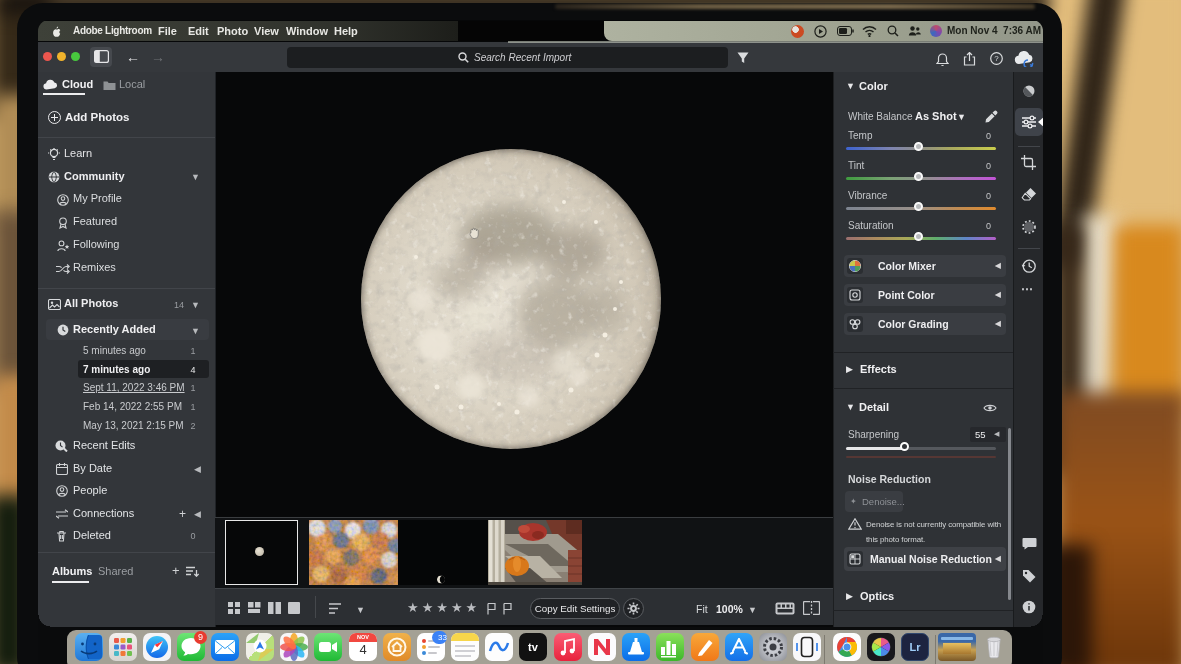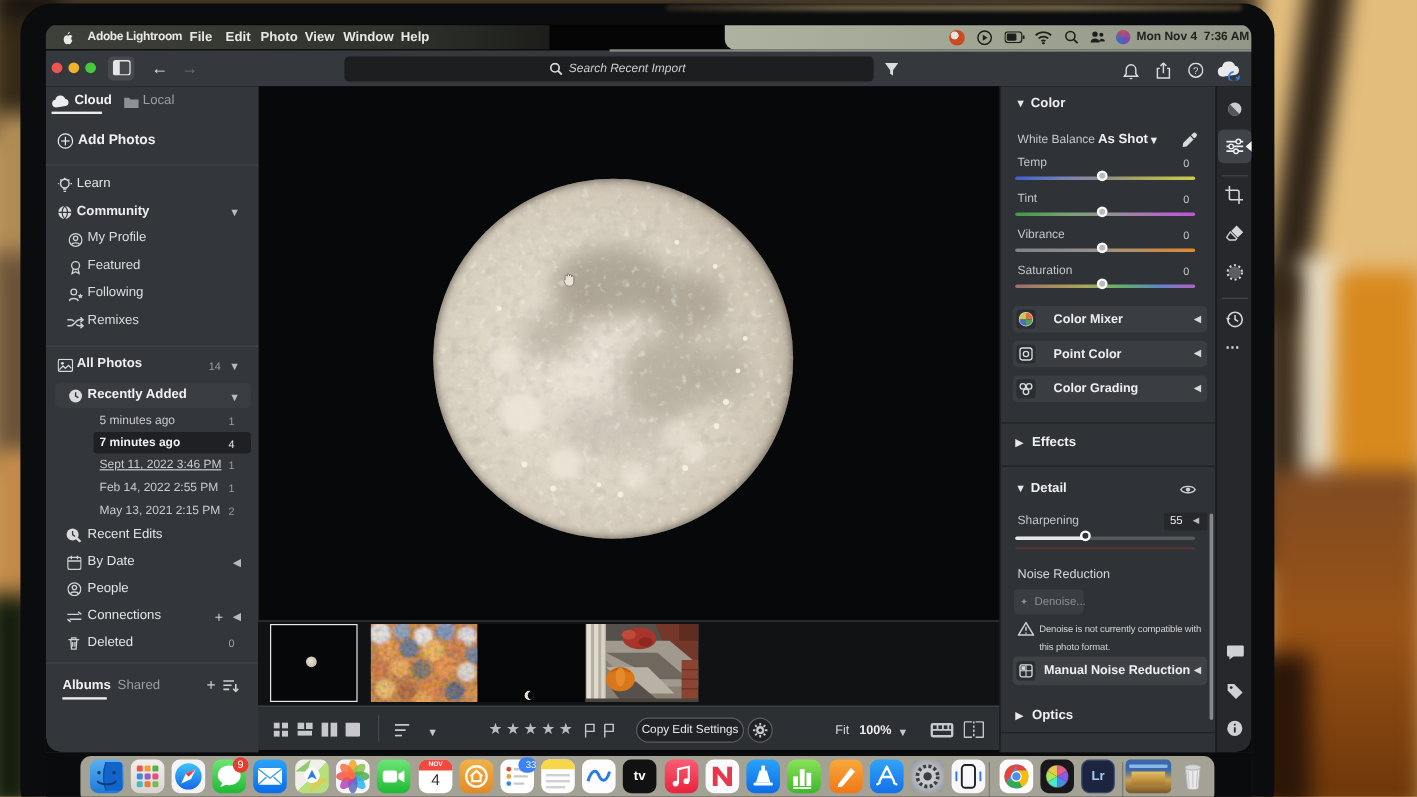--- a/index.html
+++ b/index.html
@@ -592,21 +592,21 @@
       </svg>
     <div class="sl-label" style="left:810px;top:409px;">Sharpening</div>
     <div class="abs" style="left:932px;top:407px;width:36px;height:15px;background:#26282c;border-radius:2px;"></div>
     <div class="srow" style="left:937px;top:409px;font-size:9.5px;color:#eeeef0;">55</div>
     <div class="chev" style="left:956px;top:410px;font-size:7px;">◀</div>
     <div class="track" style="top:427px;background:#55585d;"></div>
       <div class="abs" style="left:808px;top:436px;width:150px;height:2px;background:rgba(190,70,45,0.28);border-radius:1px;"></div>
     <div class="abs" style="left:808px;top:427px;width:60px;height:3px;border-radius:2px;background:#e6e6e8;"></div>
     <div class="knob" style="left:862px;top:422px;border:2px solid #fdfdfd;background:#2f3236;"></div>
 
-    <div class="srow" style="left:810px;top:453px;font-weight:normal;color:#d6d8da;font-size:10.5px;">Noise Reduction</div>
+    <div class="srow" style="left:810px;top:453px;font-weight:bold;color:#d6d8da;font-size:10.5px;">Noise Reduction</div>
     <div class="abs" style="left:807px;top:471px;width:58px;height:21px;background:#3a3d42;border-radius:4px;"></div>
     <div class="abs" style="left:812px;top:477px;width:9px;height:9px;color:#8e9196;font-size:8px;">✦</div>
     <div class="srow" style="left:824px;top:476px;font-size:9.5px;color:#8e9196;">Denoise...</div>
     <svg class="abs" style="left:810px;top:498px;" width="14" height="12" viewBox="0 0 14 12">
         <path d="M7 0.8 L13.3 11.2 H0.7 z" fill="none" stroke="#cfd1d4" stroke-width="1.2"></path>
         <path d="M7 4.2 v3.4 M7 9 v1.2" stroke="#cfd1d4" stroke-width="1.2"></path>
       </svg>
     <div class="abs" style="left:828px;top:497px;width:150px;color:#d2d4d6;font-size:7.9px;letter-spacing:-0.1px;line-height:15px;white-space:nowrap;">Denoise is not currently compatible with<br>this photo format.</div>
     <div class="pbtn" style="top:527px;height:24px;background:#3e4146;">
       <div class="bicon" style="top:4px;">

